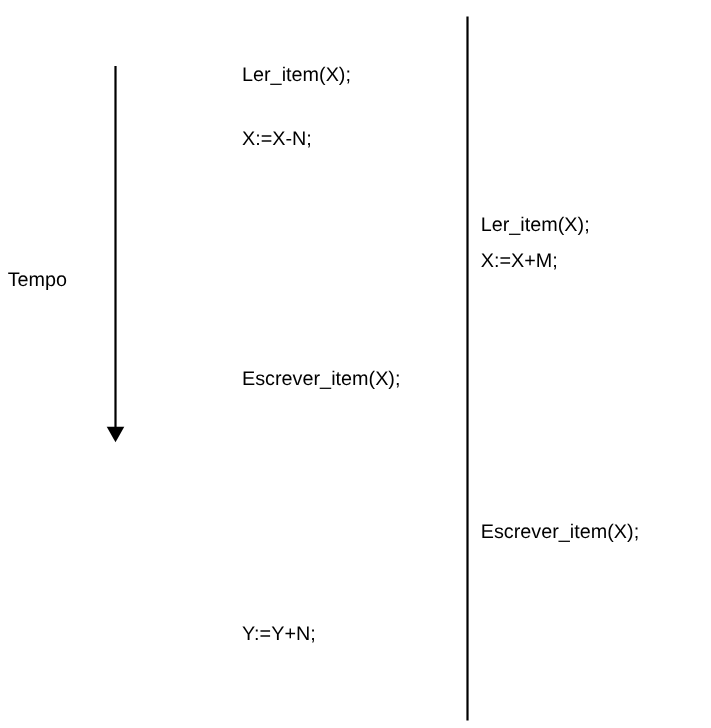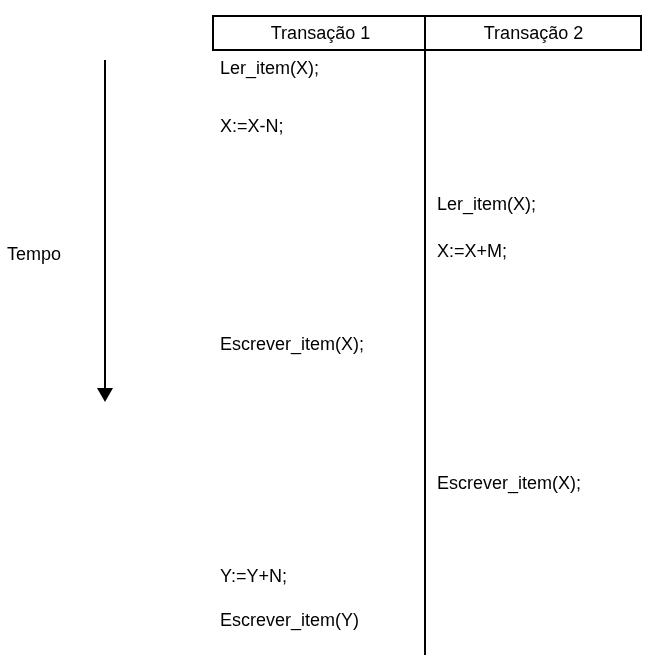--- a/index.html
+++ b/index.html
@@ -80,42 +80,37 @@
   }
   .col1 { left: 220px; }
   .col2 { left: 437px; }
   .t1-op0 { top: 58px; }
   .t1-op1 { top: 116px; }
   .t1-op2 { top: 334px; }
   .t1-op3 { top: 378px; }
   .t1-op4 { top: 566px; }
   .t1-op5 { top: 610px; }
   .t2-op0 { top: 194px; }
-  .t2-op1 { top: 241px; }
+  .t2-op1 { top: 227px; }
   .t2-op2 { top: 473px; }
 </style>
 </head>
 <body>
 
 <div class="page">
 
   <div class="tempo-label">Tempo</div>
   <div class="arrow-line"></div>
   <div class="arrow-head"></div>
 
-  <div class="header-box">
-    <div class="header-cell t1">Transação 1</div>
-    <div class="header-cell t2">Transação 2</div>
-  </div>
 
   <div class="col-separator"></div>
 
   <div class="op col1 t1-op0">Ler_item(X);</div>
   <div class="op col1 t1-op1">X:=X-N;</div>
   <div class="op col1 t1-op2">Escrever_item(X);</div>
   <div class="op col1 t1-op4">Y:=Y+N;</div>
-  <div class="op col1 t1-op5">Escrever_item(Y)</div>
 
   <div class="op col2 t2-op0">Ler_item(X);</div>
   <div class="op col2 t2-op1">X:=X+M;</div>
   <div class="op col2 t2-op2">Escrever_item(X);</div>
 
 </div>
 
 </body></html>

